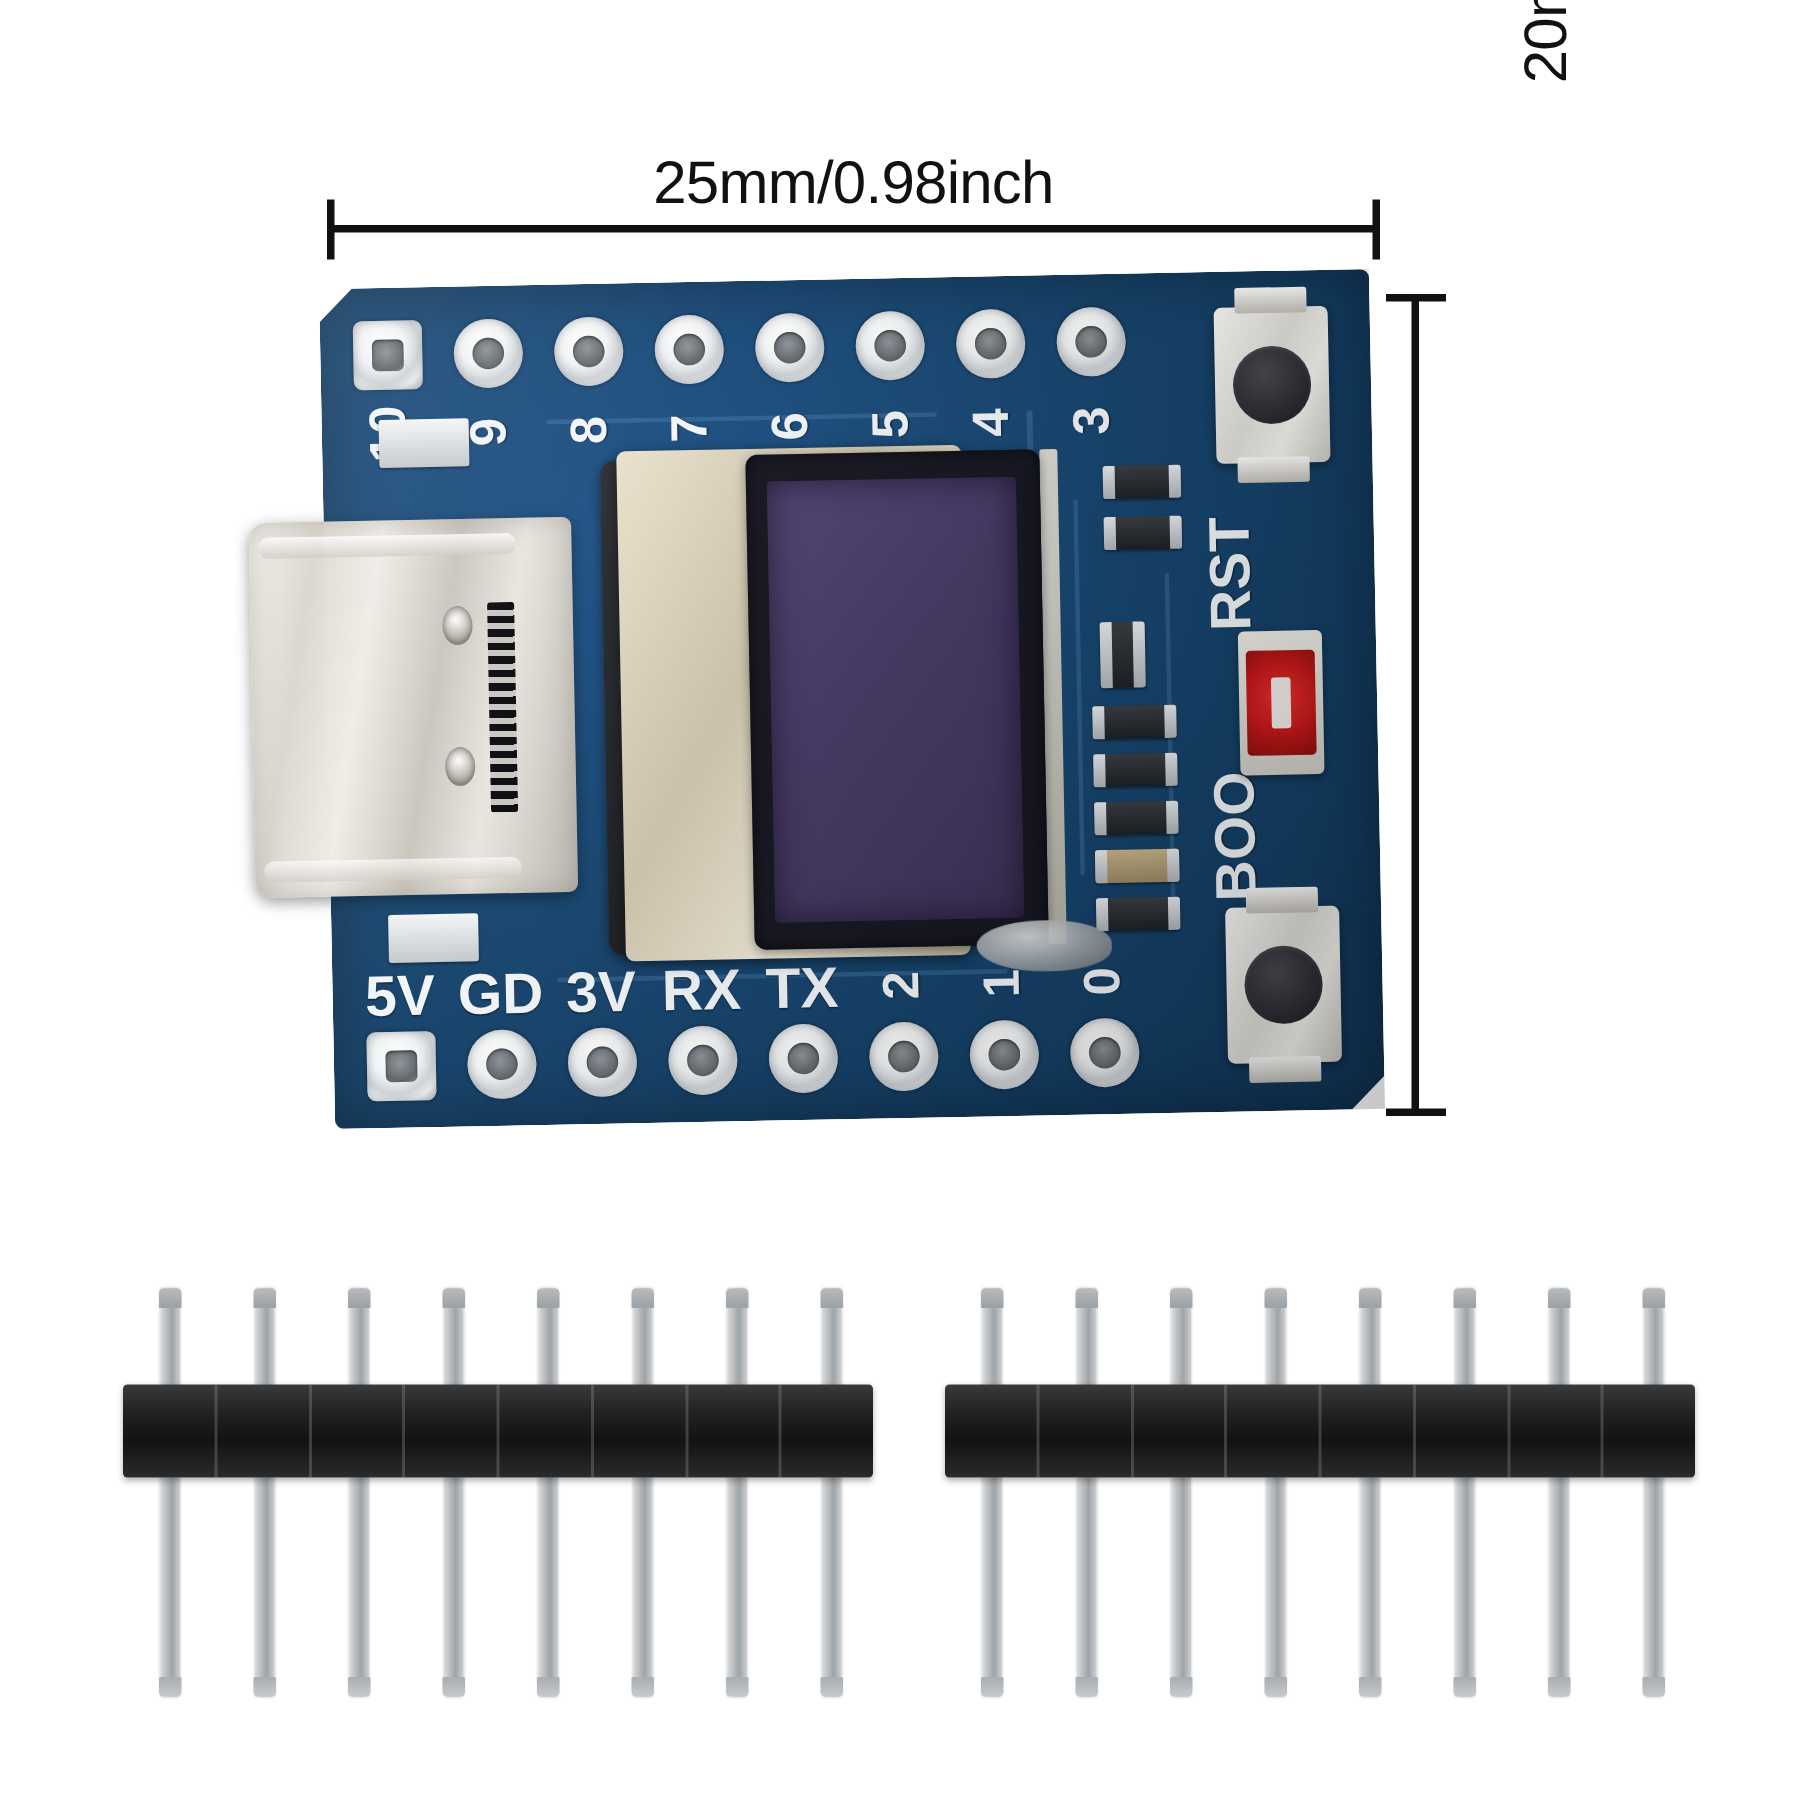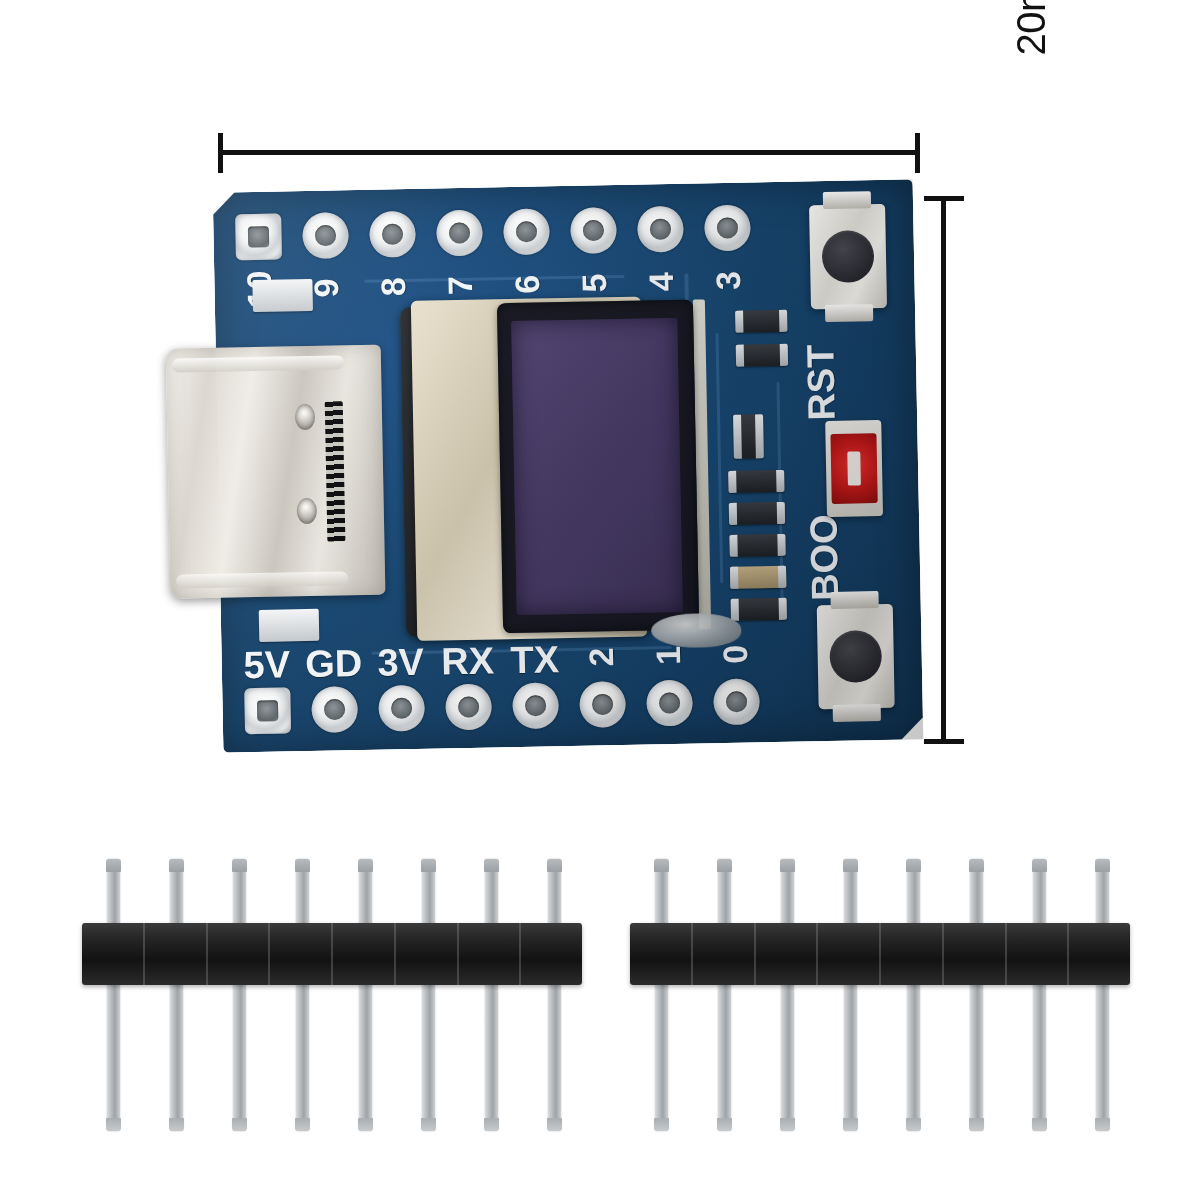--- a/index.html
+++ b/index.html
@@ -459,20 +459,21 @@
     width: 15px; height: 13px;
     background: linear-gradient(#a9aeb2, #c6cacd);
     border-radius: 1px 1px 3px 3px;
   }
 </style>
 </head>
 <body>
 
 <div class="stage">
 
+  <div class="dim-label-top">25mm/0.98inch</div>
   <div class="dim-line-h"></div>
   <div class="dim-cap-h left"></div>
   <div class="dim-cap-h right"></div>
 
   <div class="dim-line-v"></div>
   <div class="dim-cap-v top"></div>
   <div class="dim-cap-v bottom"></div>
   <div class="dim-label-right">20mm/0.78inch</div>
 
   <div class="board-wrap">

